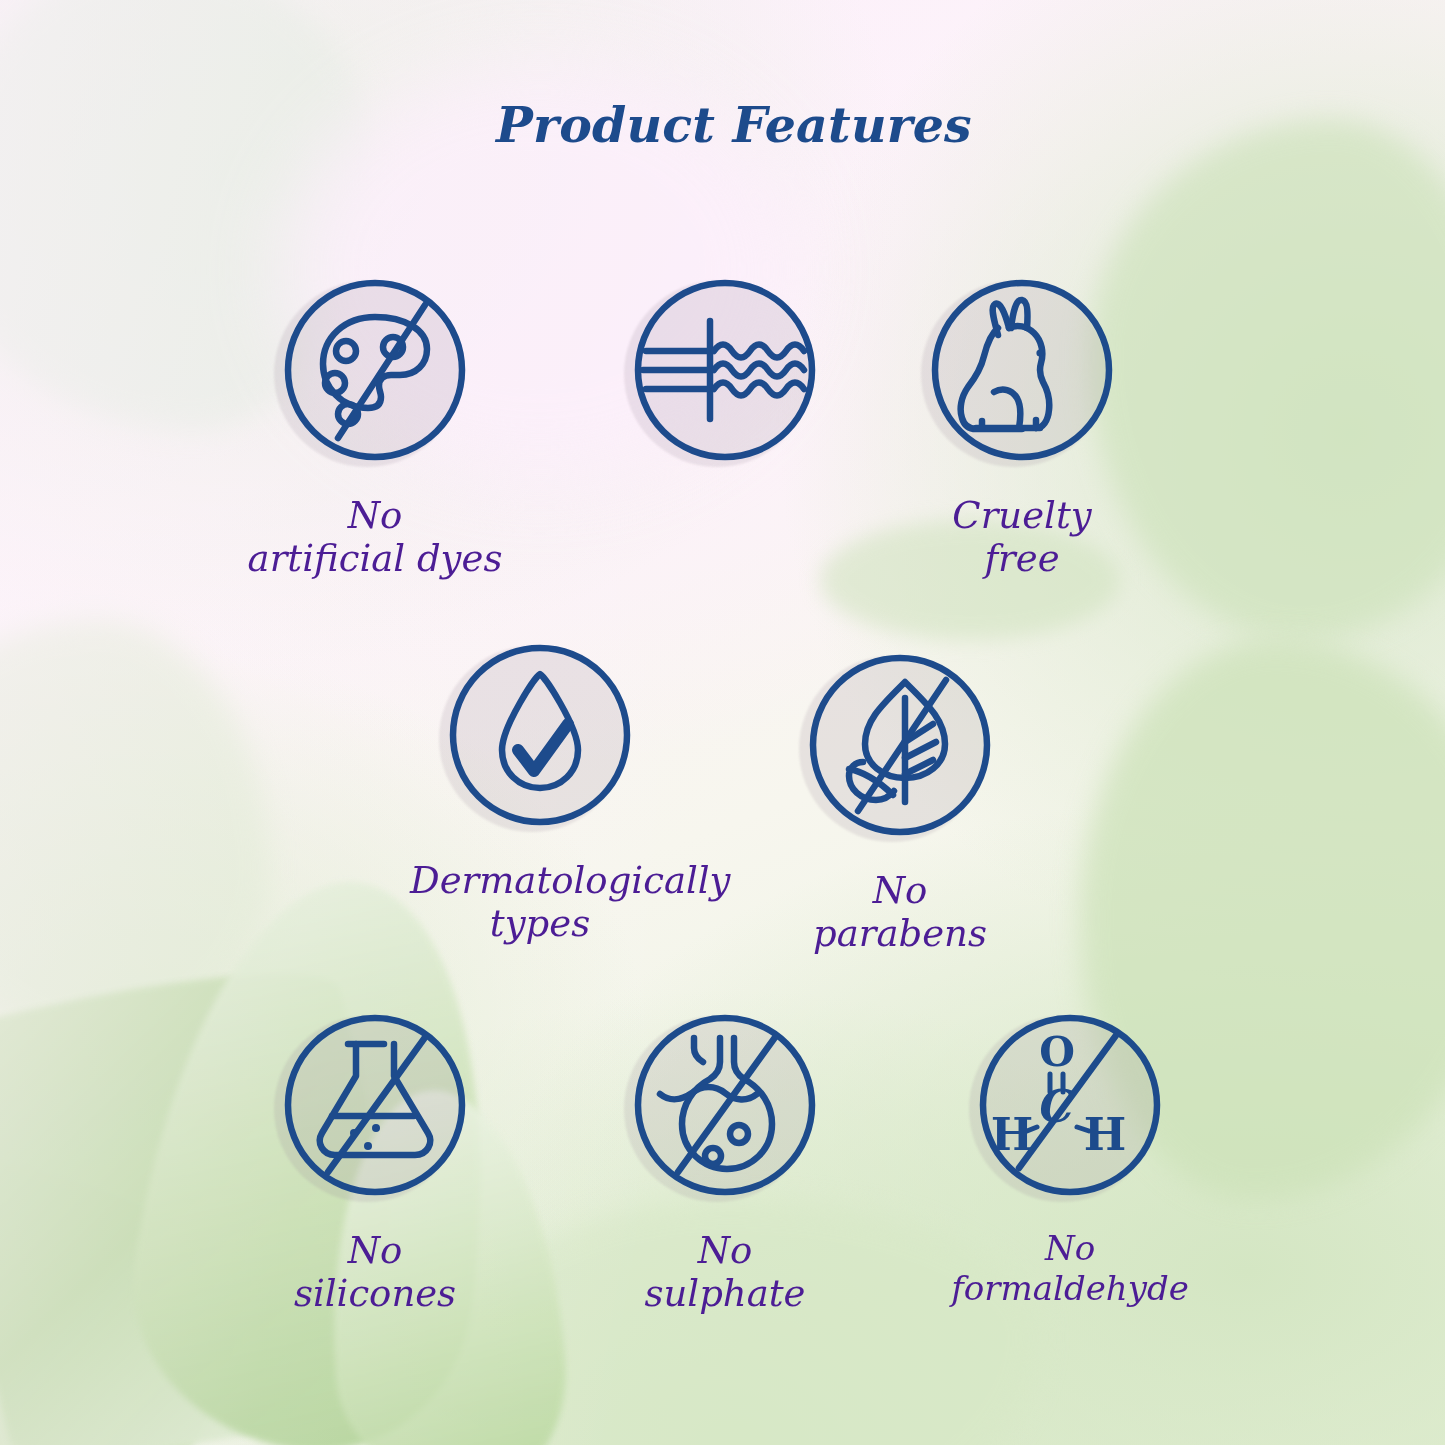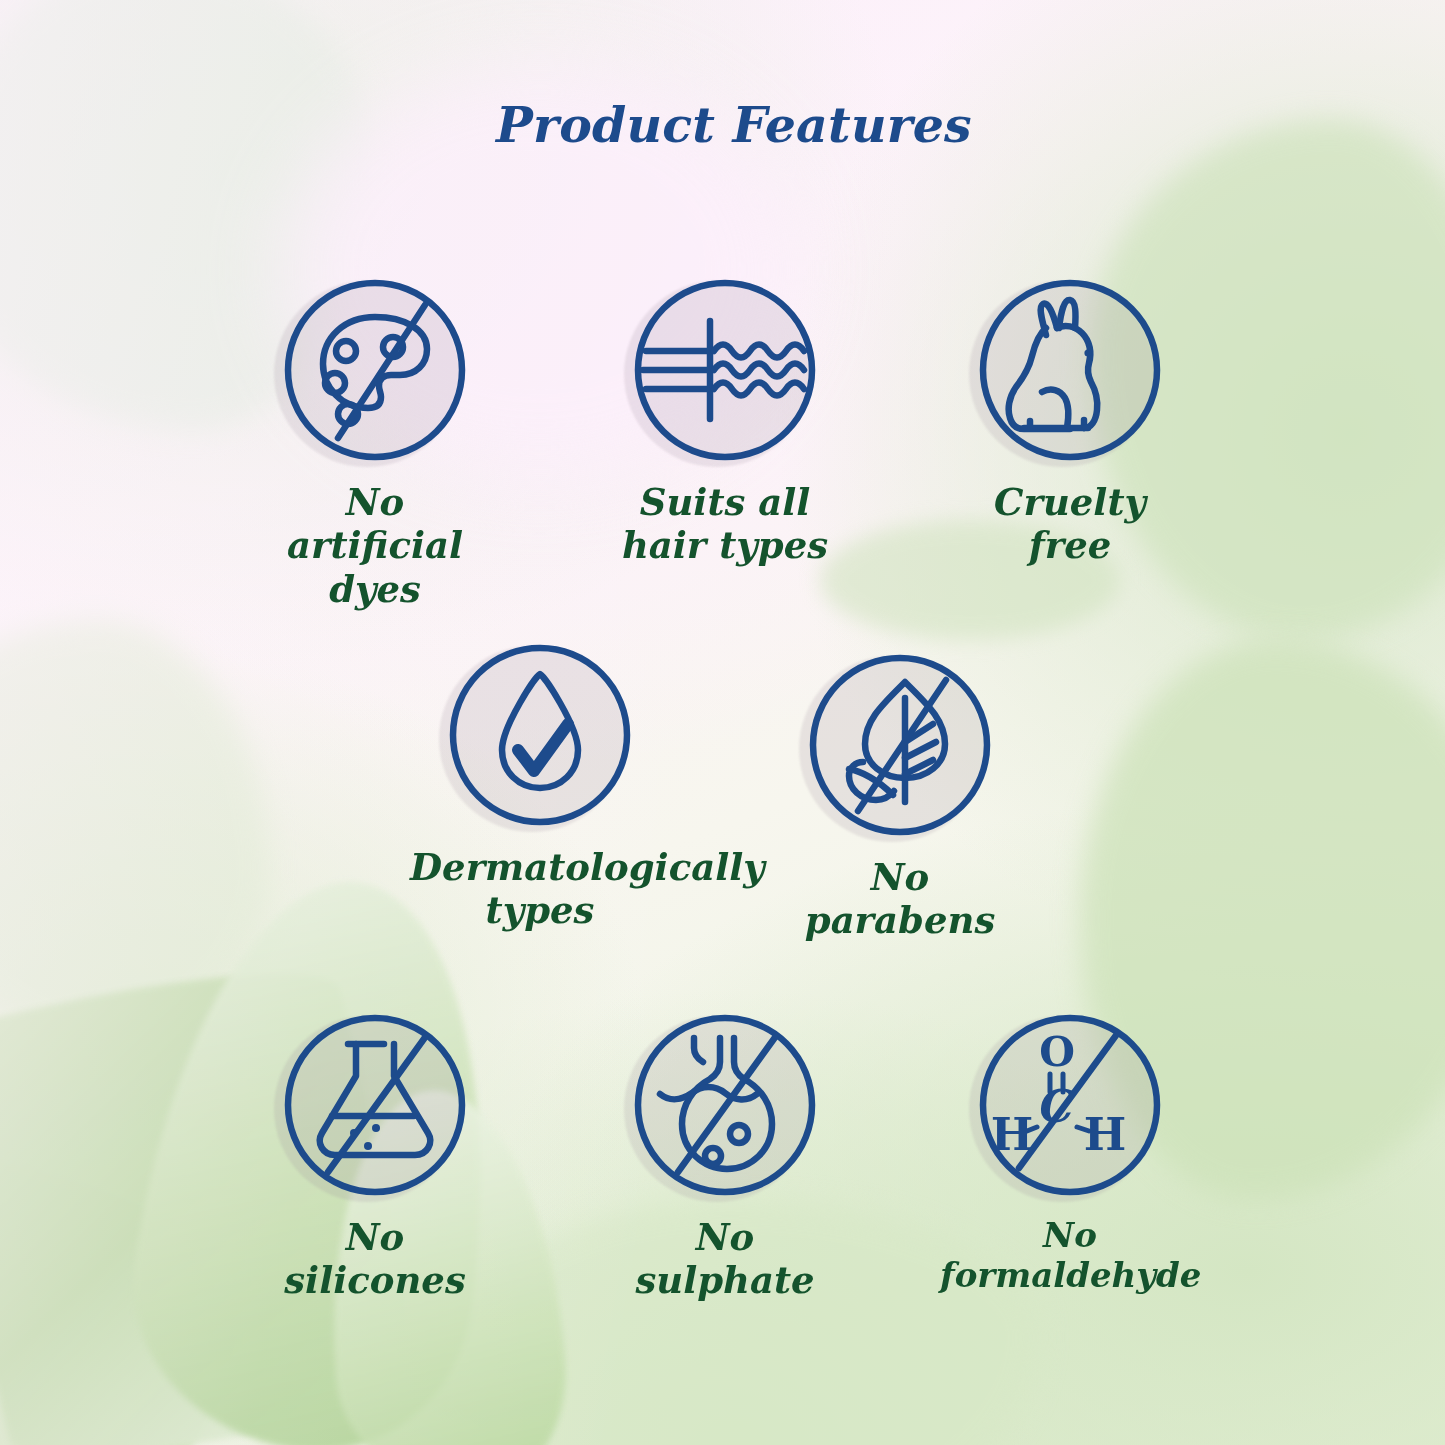--- a/index.html
+++ b/index.html
@@ -69,24 +69,24 @@
 
   
   .feature{position:absolute;width:260px;text-align:center;}
   .iconwrap{position:relative;width:190px;height:190px;margin:0 auto;}
   .shadowdisk{
     position:absolute;left:-6px;top:6px;width:186px;height:186px;
     border-radius:50%;background:rgba(150,130,150,.17);filter:blur(1px);
   }
   .iconwrap svg{position:absolute;left:0;top:0;width:190px;height:190px;display:block;}
   .caption{
-    margin-top:16px;
+    margin-top:29px;
     font-family:"DejaVu Serif","Liberation Serif",serif;
-    font-weight:700;font-style:italic;font-size:37px;line-height:1.17;
-    color:#14532d;white-space:pre-line;
+    font-weight:400;font-style:italic;font-size:37px;line-height:1.17;
+    color:#4c1d95;white-space:pre-line;
   }
   .cap-sm{font-size:34px;}
 </style>
 </head>
 <body>
 
 <div id="stage">
 
   <div class="bg-layer bg-base"></div>
   <div class="bg-layer">
@@ -132,25 +132,23 @@
         <circle cx="95" cy="95" r="87"></circle>
         <line x1="16" y1="76" x2="78" y2="76"></line>
         <line x1="13" y1="95" x2="78" y2="95"></line>
         <line x1="16" y1="114" x2="78" y2="114"></line>
         <line x1="80" y1="46" x2="80" y2="144"></line>
         <path d="M84 76q9-13 18 0t18 0 18 0 18 0 18 0"></path>
         <path d="M84 95q9-13 18 0t18 0 18 0 18 0 18 0"></path>
         <path d="M84 114q9-13 18 0t18 0 18 0 18 0 18 0"></path>
       </svg>
     </div>
-    <div class="caption">Suits all
-hair types</div>
-  </div>
-
-  <div class="feature" style="left:940px;top:275px;">
+  </div>
+
+  <div class="feature" style="left:892px;top:275px;">
     <div class="iconwrap">
       <div class="shadowdisk"></div>
       <svg viewBox="0 0 190 190" fill="none" stroke="#1d4b8c" stroke-width="6.5" stroke-linecap="round" stroke-linejoin="round">
         <circle cx="95" cy="95" r="87"></circle>
         <path d="M71 60c-4-15-8-28-3-31s10 9 14 24"></path>
         <path d="M84 53c2-16 5-29 11-28s6 14 5 28"></path>
         <path d="M82 53c8-4 18-2 25 5 8 8 10 20 7 30-2 7-1 13 2 19 5 9 7 19 6 28-1 11-6 18-13 18"></path>
         <path d="M109 153v-8"></path>
         <path d="M71 53c-6 5-11 16-14 28-3 13-9 22-16 31-7 10-9 22-6 31 2 7 7 11 14 11h46"></path>
         <path d="M55 153v-7"></path>

